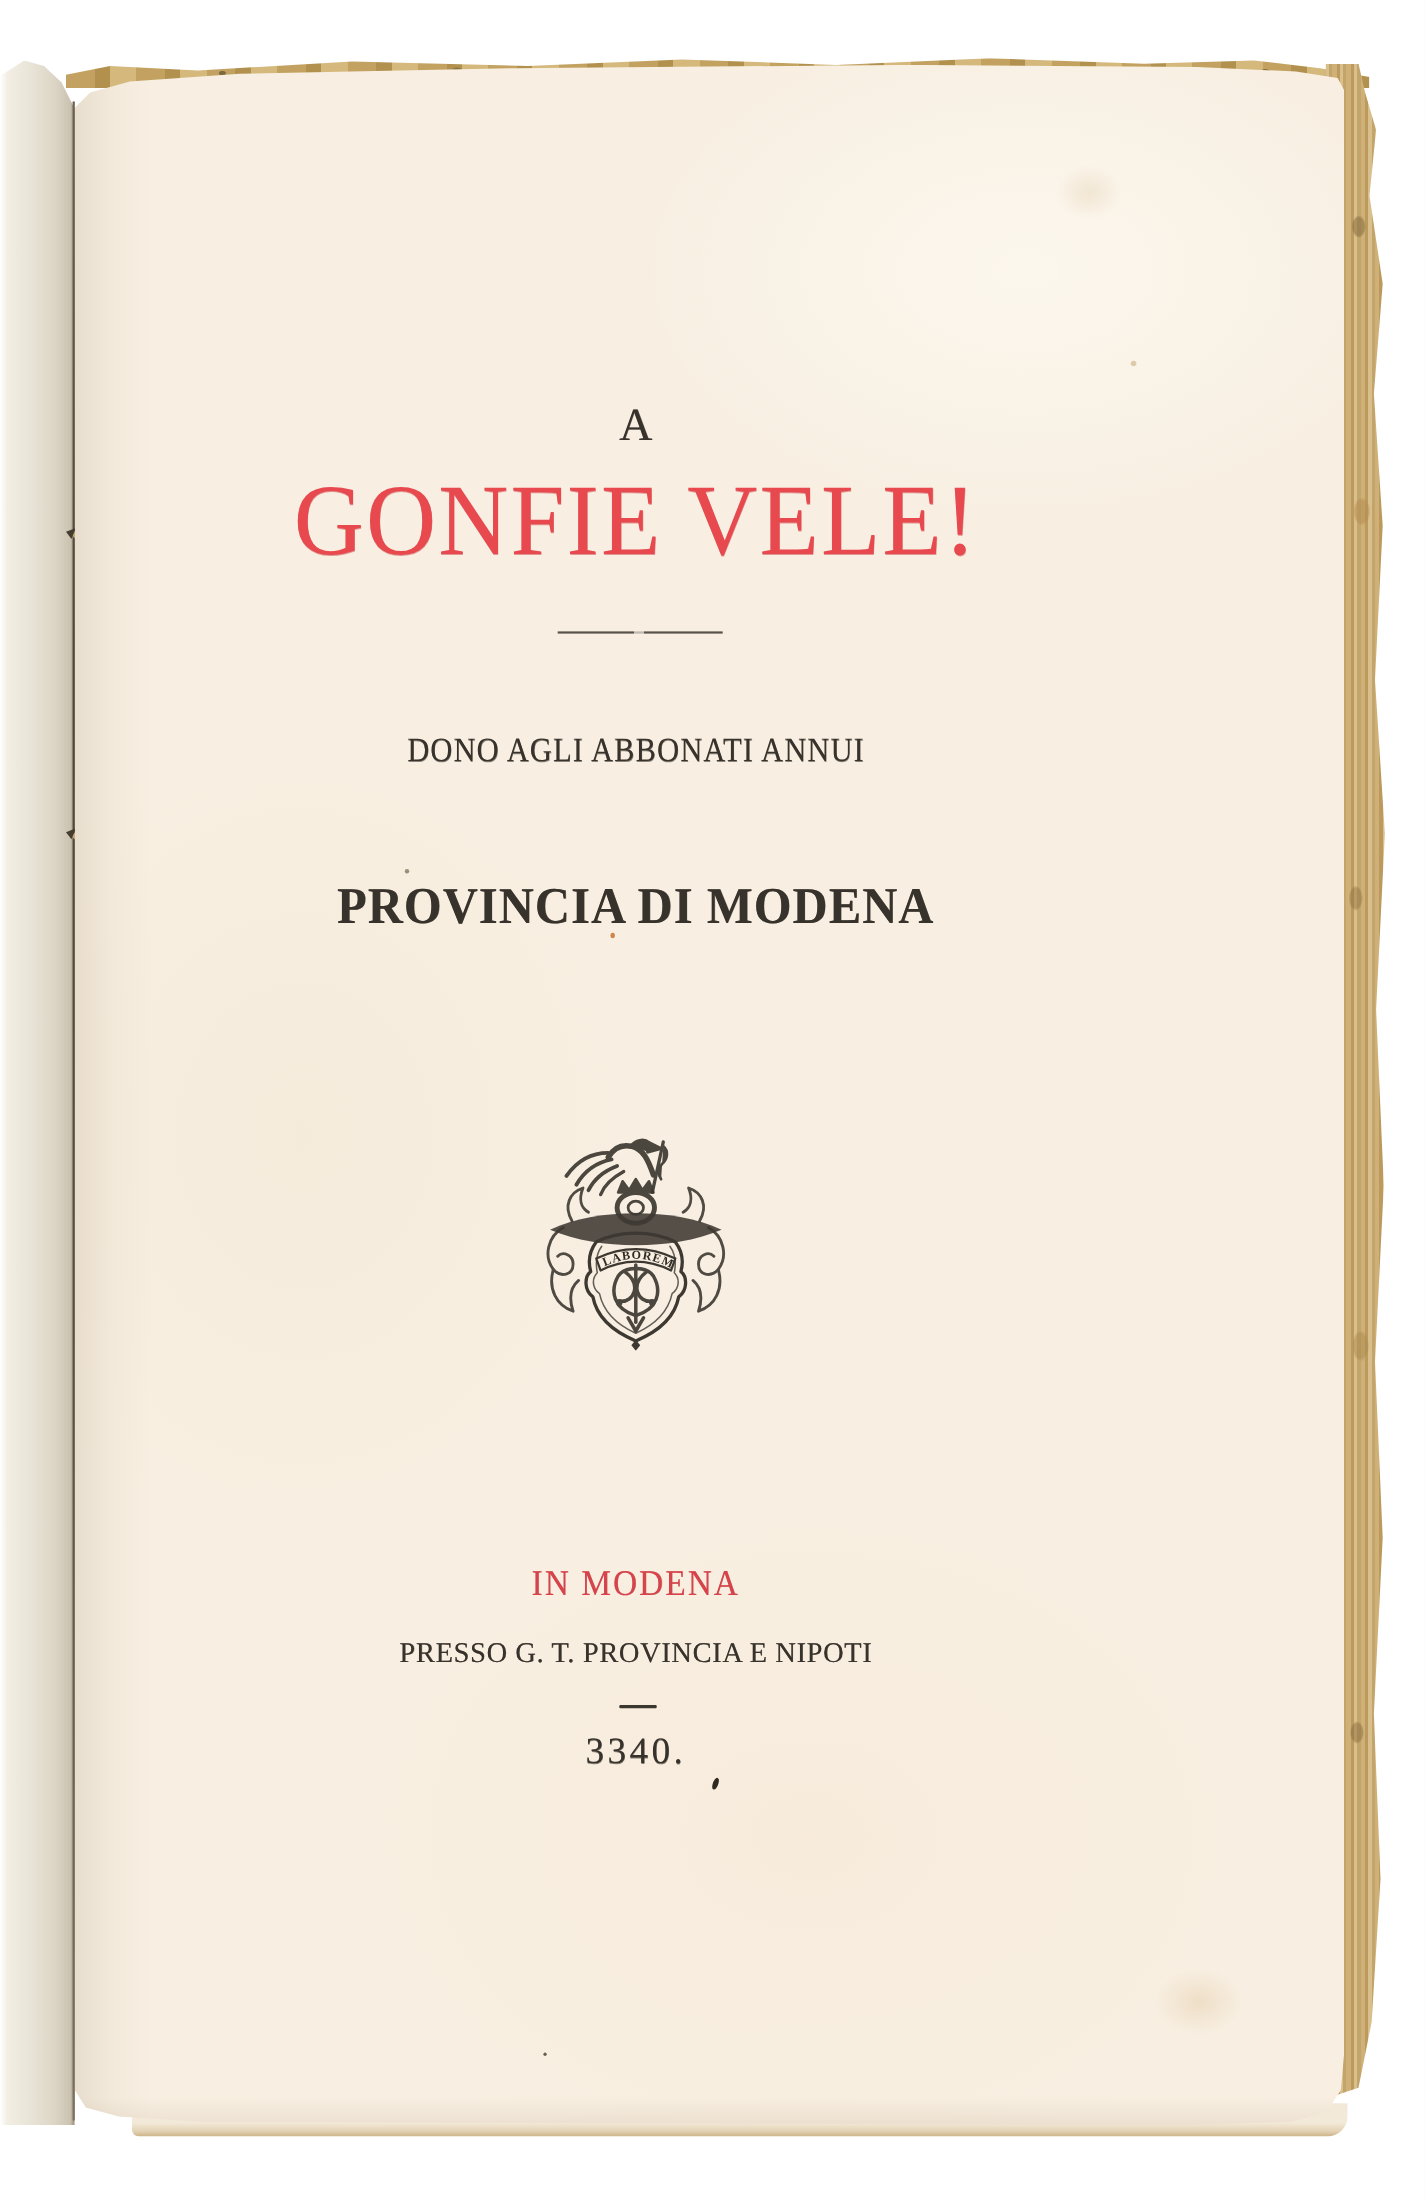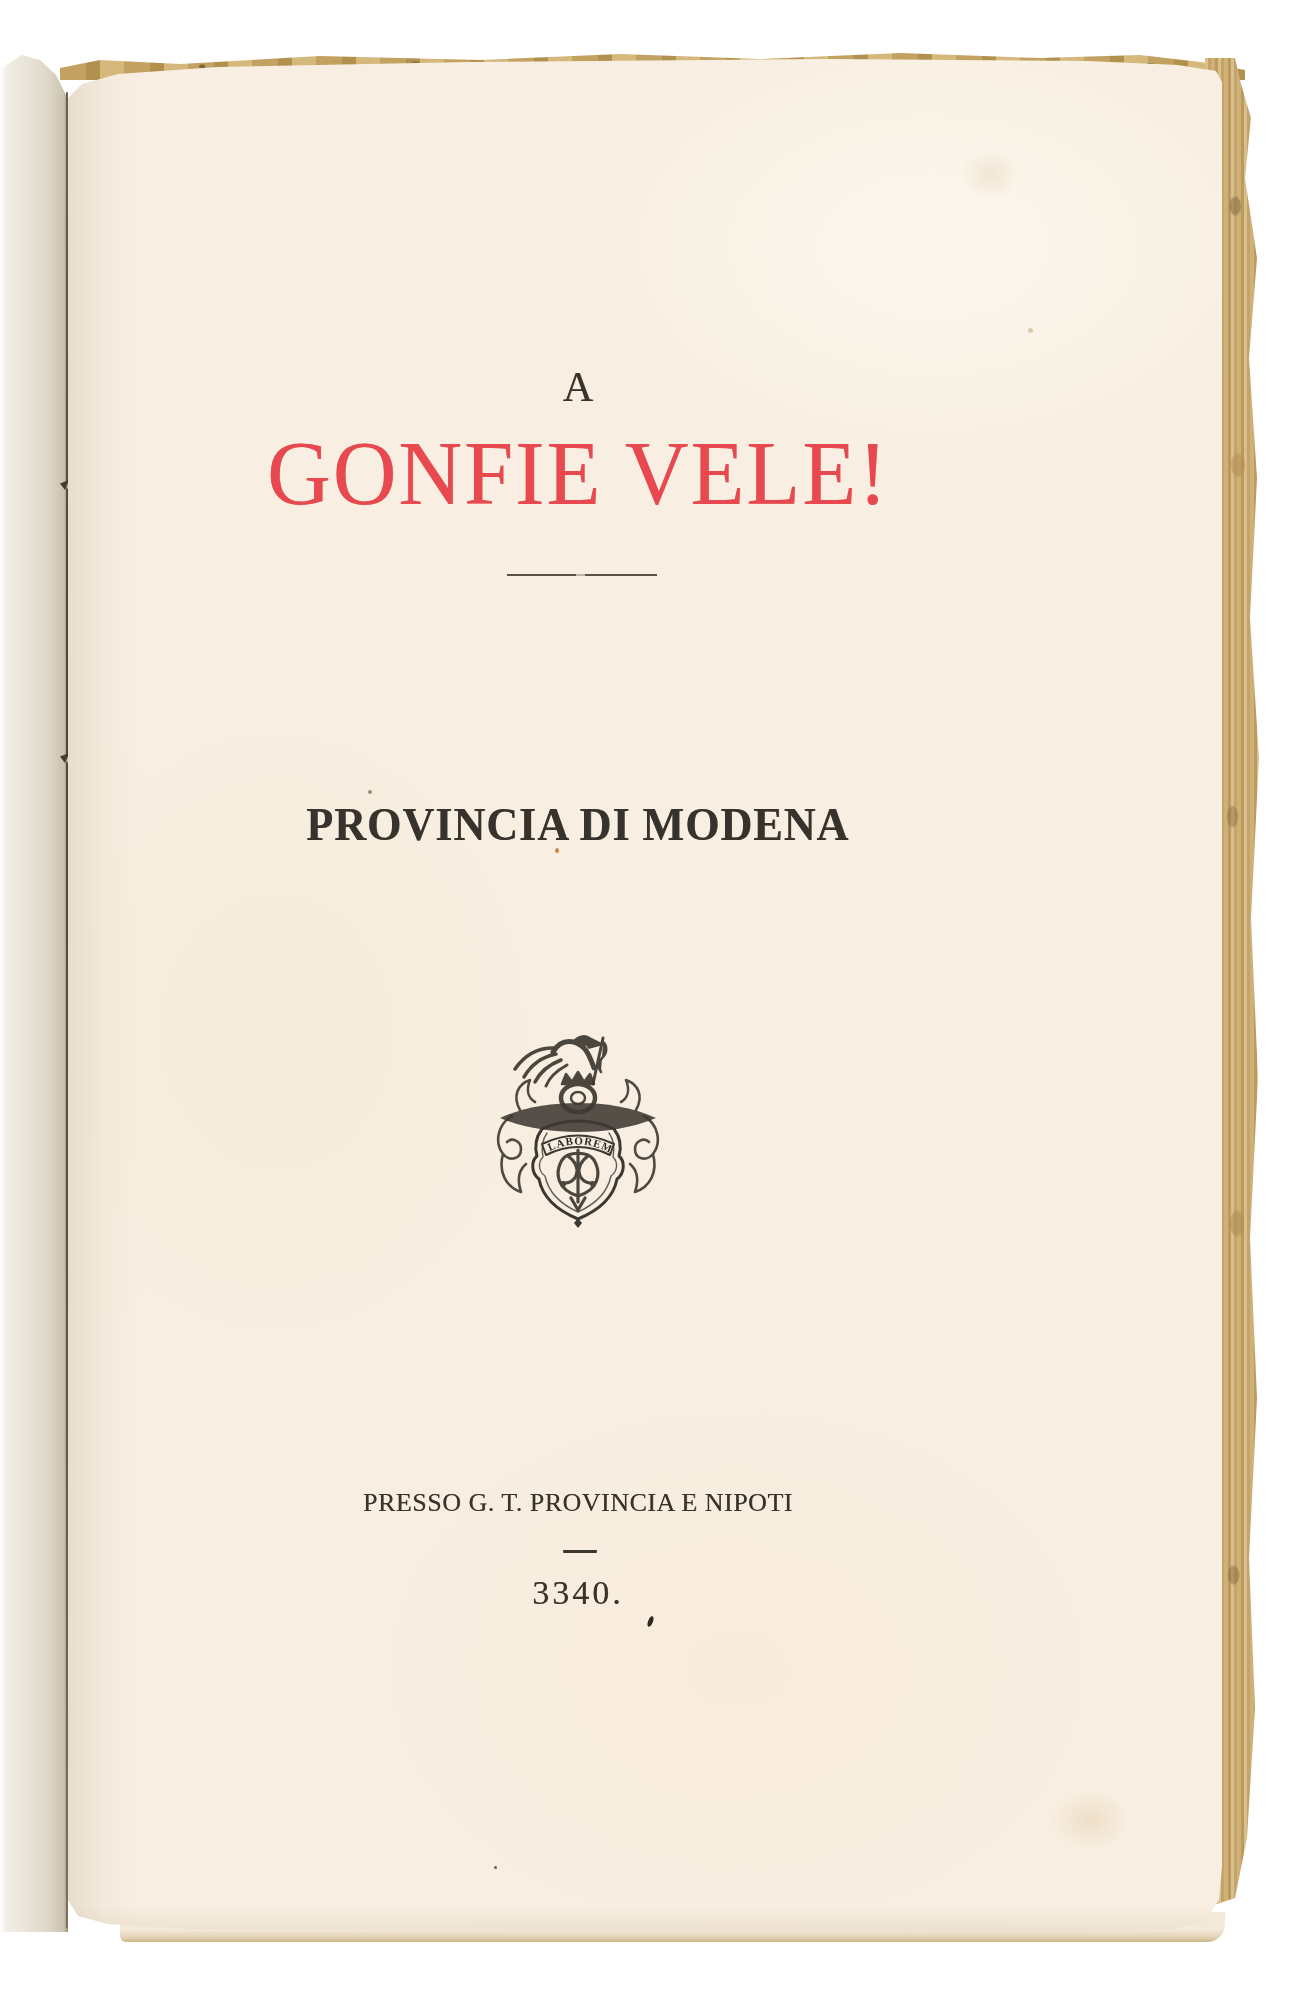--- a/index.html
+++ b/index.html
@@ -121,20 +121,23 @@
     <div class="line l-halftitle ink">
       <span class="sq">A</span>
     </div>
 
     <div class="line l-title red">
       <span class="sq">GONFIE VELE!</span>
     </div>
 
     <div class="rule-divider"></div>
 
+    <div class="line l-dono ink">
+      <span class="sq">DONO AGLI ABBONATI ANNUI</span>
+    </div>
 
 
     <div class="line l-prov ink">
       <span class="sq">PROVINCIA DI MODENA</span>
     </div>
 
     <div class="emblem-wrap">
       <svg class="emblem-svg" width="176" height="196" viewBox="0 0 176 196" fill="none" stroke="#3d3932" stroke-linecap="round" stroke-linejoin="round">
 
         <g opacity="0.92">
@@ -180,20 +183,23 @@
           <path d="M98,124 C82,136 90,152 102,151"></path>
           <path d="M88,118 L88,170"></path>
           <path d="M81,166 L88,178 L95,166"></path>
           <circle cx="73" cy="152" r="3" fill="#3d3932" stroke="none"></circle>
           <circle cx="103" cy="152" r="3" fill="#3d3932" stroke="none"></circle>
         </g>
         <path d="M88,186 L84,191 L88,196 L92,191 Z" fill="#3d3932" stroke="none"></path>
       </svg>
     </div>
 
+    <div class="line l-inmodena red2">
+      <span class="sq">IN MODENA</span>
+    </div>
 
     <div class="line l-presso ink">
       <span class="sq">PRESSO G. T. PROVINCIA E NIPOTI</span>
     </div>
 
     <div class="dash-divider"></div>
 
     <div class="line l-year ink">
       <span class="sq">3340.</span>
     </div>

